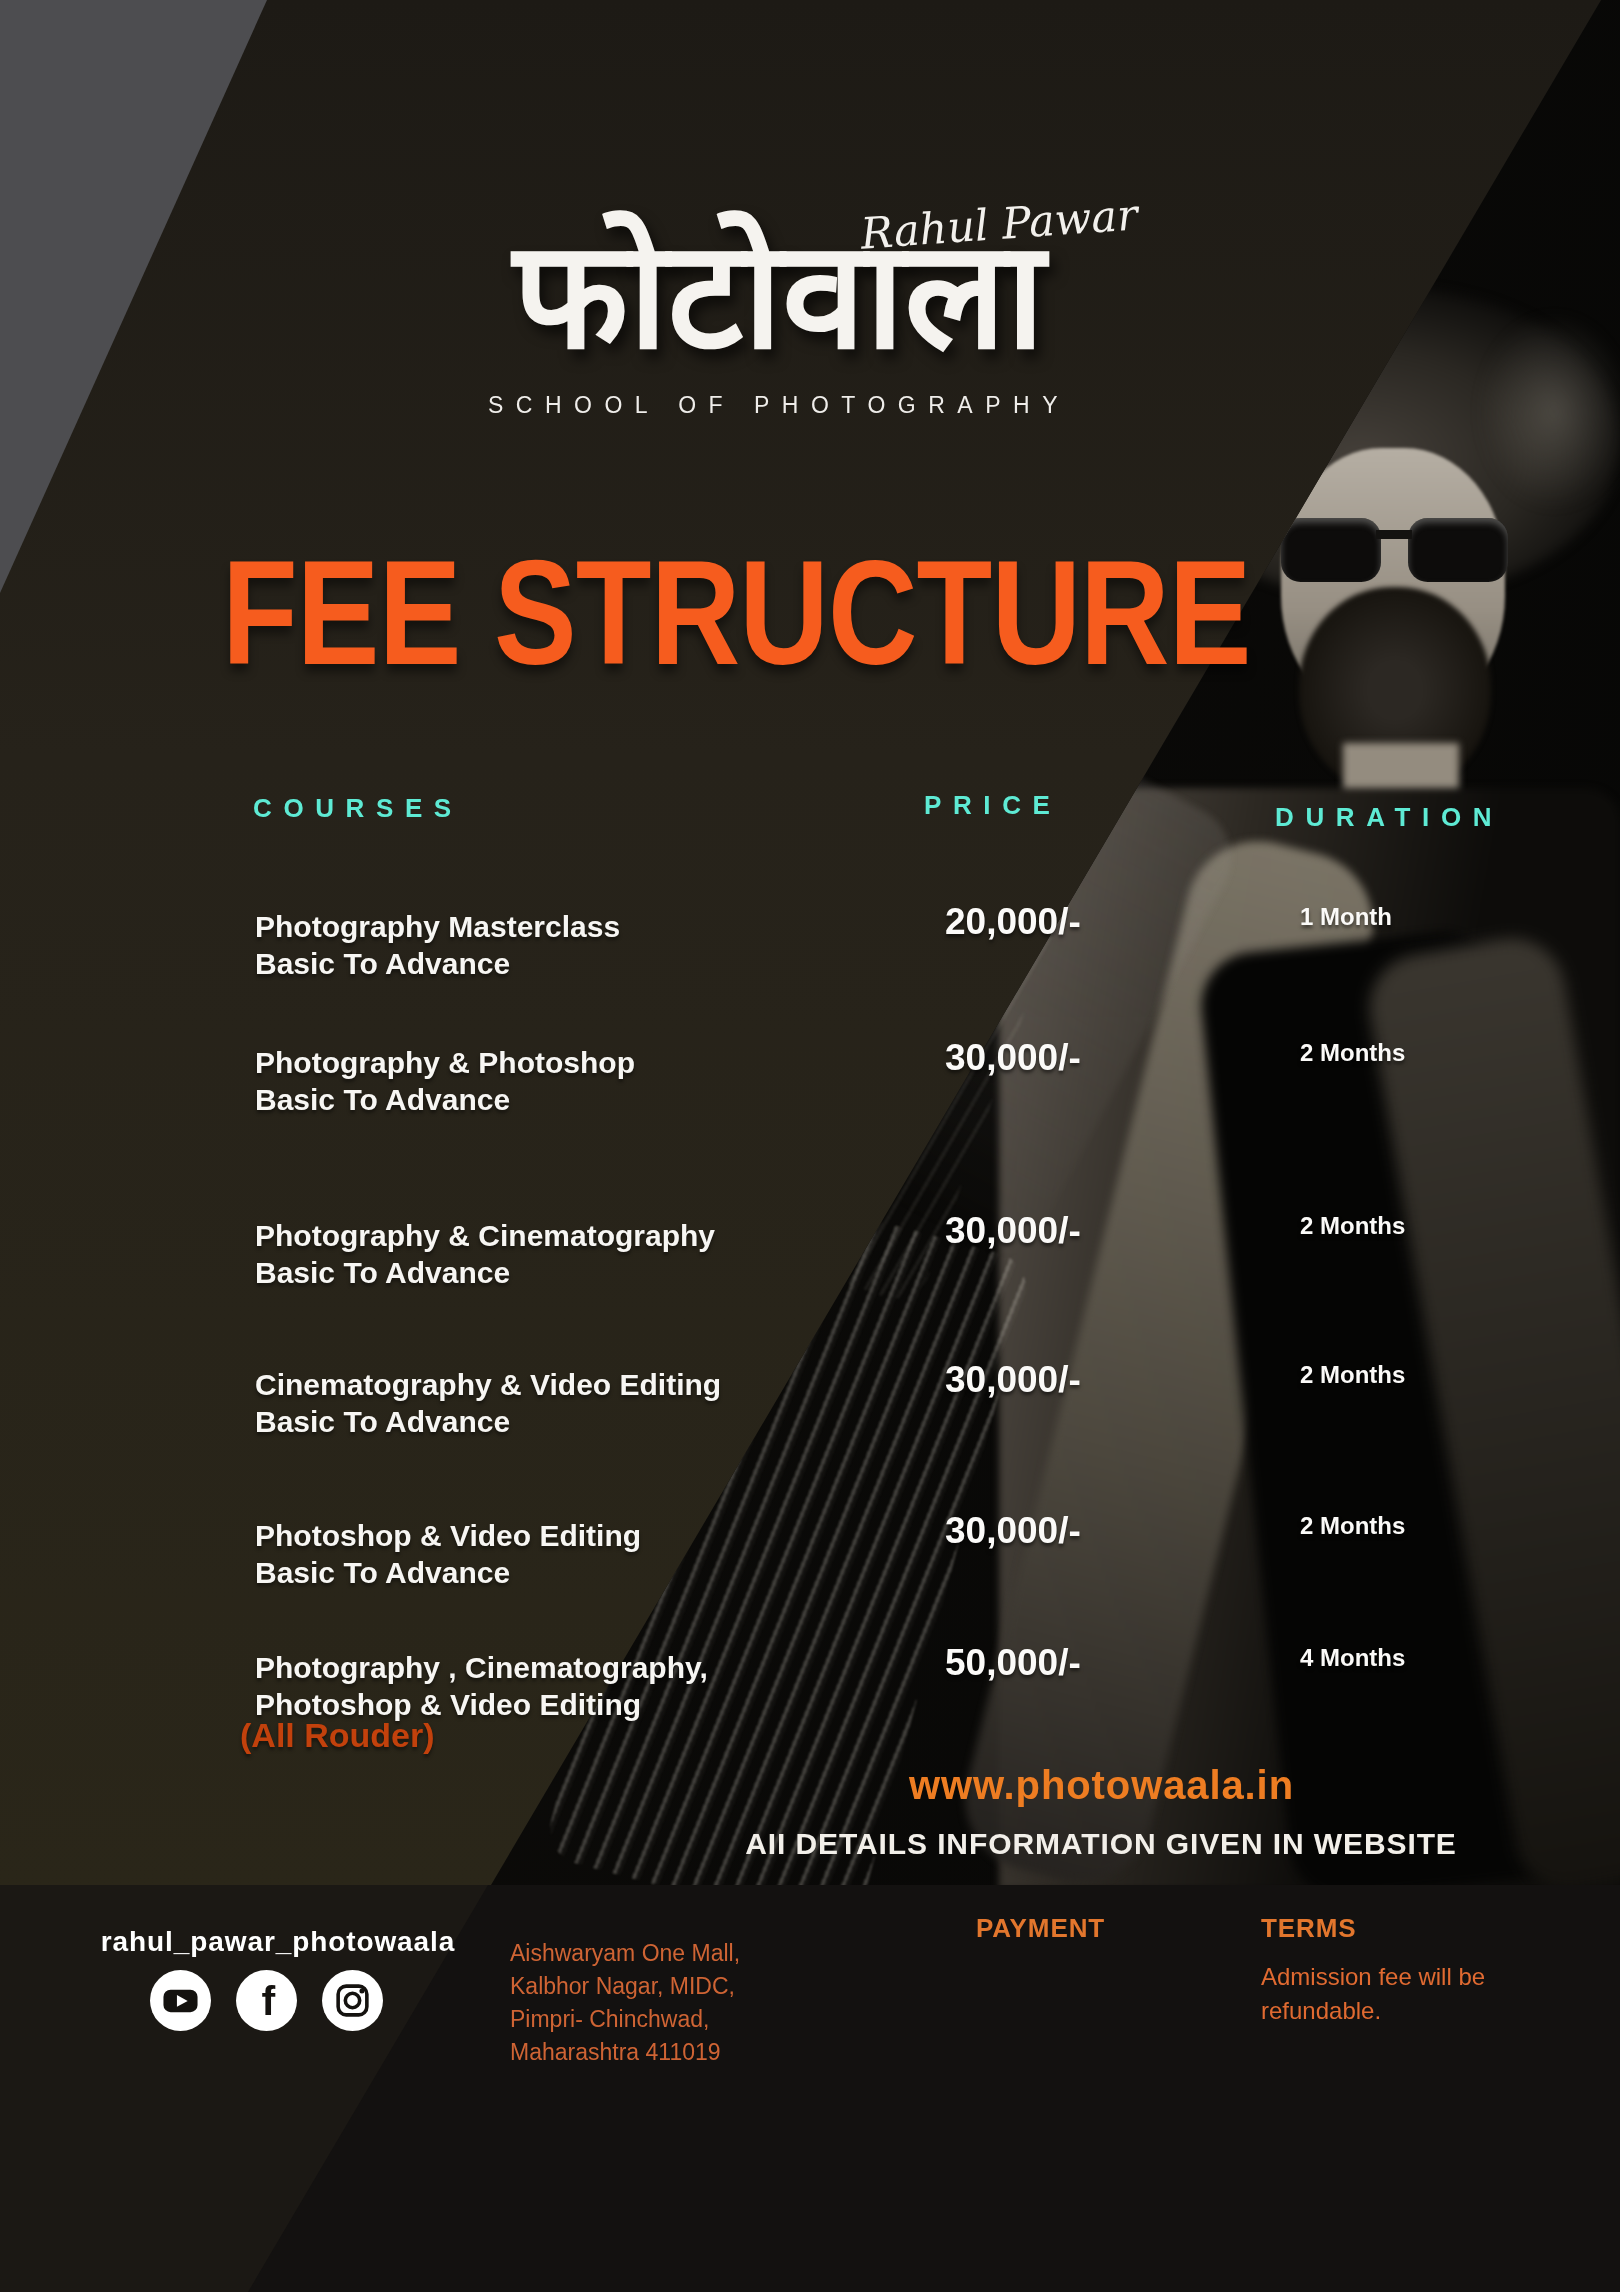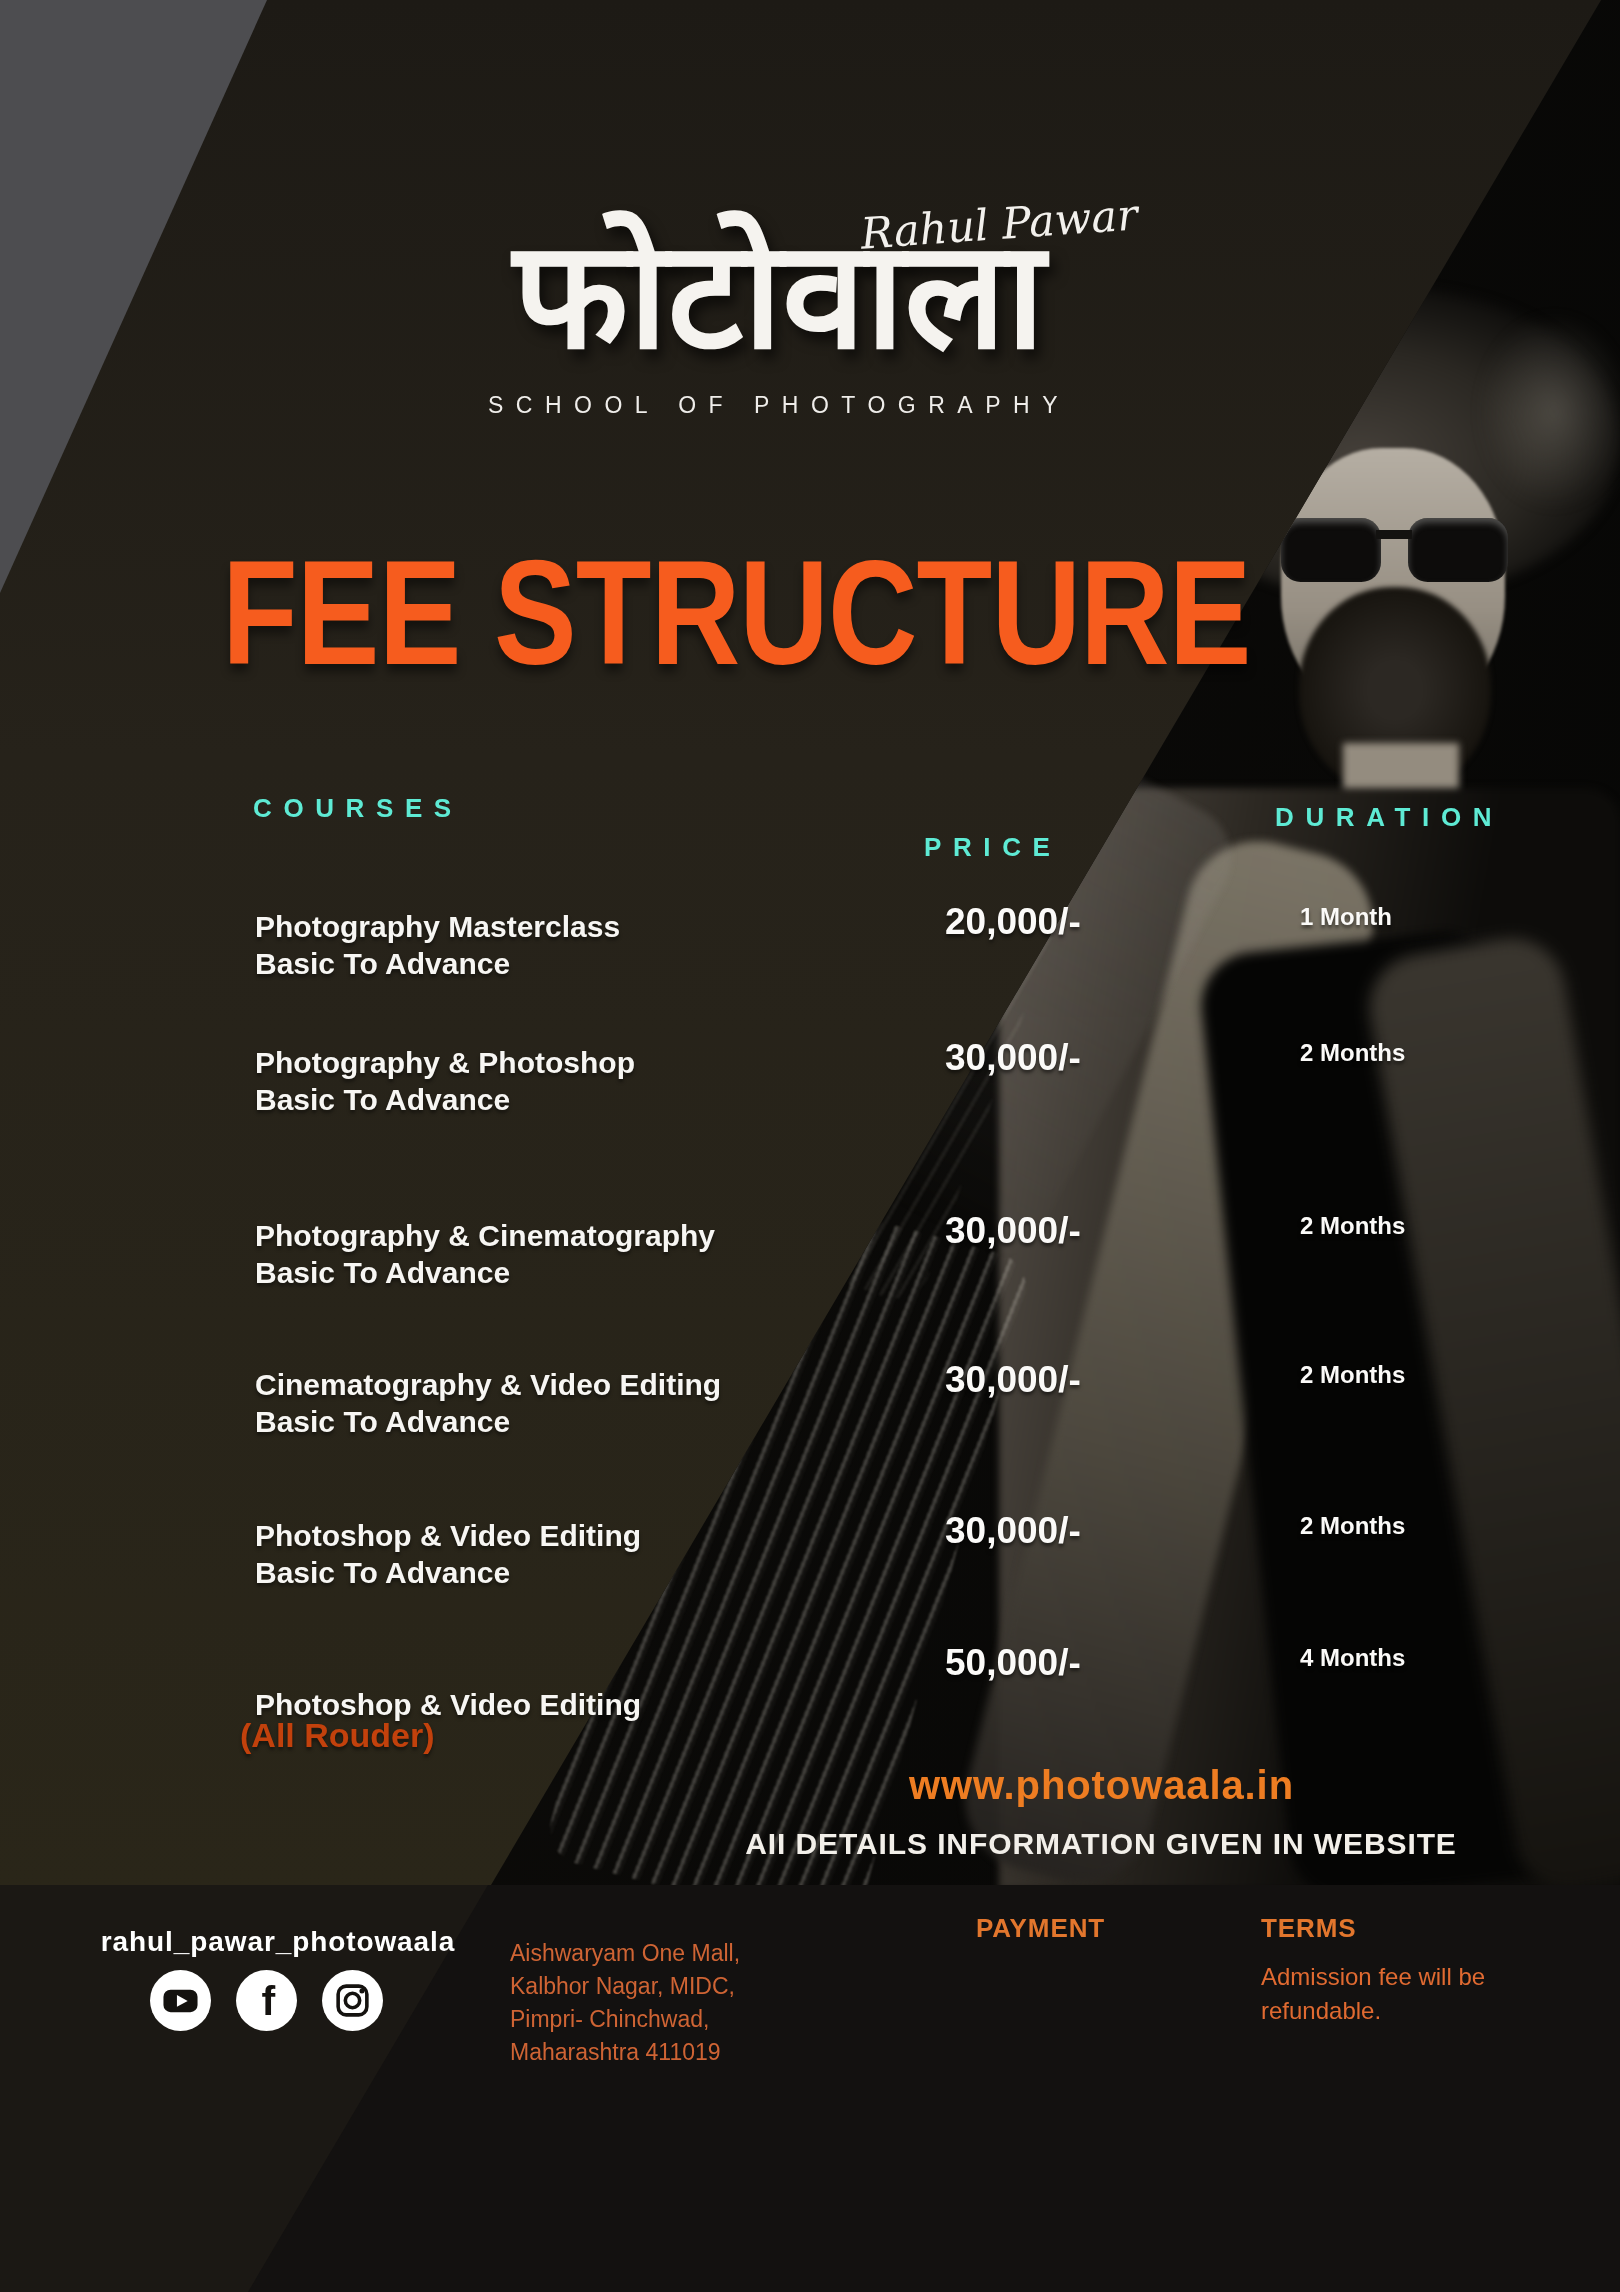--- a/index.html
+++ b/index.html
@@ -114,21 +114,21 @@
   <div id="panel"></div>
   <div id="corner"></div>
 
   <div class="abs signature">Rahul Pawar</div>
   <div class="abs logo-dev">फोटोवाला</div>
   <div class="abs tagline">SCHOOL OF PHOTOGRAPHY</div>
 
   <div class="abs fee-heading">FEE STRUCTURE</div>
 
   <div class="abs th" style="left:253px;top:793px;">COURSES</div>
-  <div class="abs th" style="left:924px;top:790px;margin-top:42px;">PRICE</div>
+  <div class="abs th" style="left:924px;top:790px;">PRICE</div>
   <div class="abs th" style="left:1275px;top:802px;">DURATION</div>
 
   <div class="abs row" style="top:896px;left:0;width:1620px;">
     <div class="course"><span>Photography Masterclass</span><br><span>Basic To Advance</span></div>
     <div class="price">20,000/-</div>
     <div class="duration">1 Month</div>
   </div>
   <div class="abs row" style="top:1032px;left:0;width:1620px;">
     <div class="course"><span>Photography &amp; Photoshop</span><br><span>Basic To Advance</span></div>
     <div class="price">30,000/-</div>
@@ -143,21 +143,21 @@
     <div class="course"><span>Cinematography &amp; Video Editing</span><br><span>Basic To Advance</span></div>
     <div class="price">30,000/-</div>
     <div class="duration">2 Months</div>
   </div>
   <div class="abs row" style="top:1505px;left:0;width:1620px;">
     <div class="course"><span>Photoshop &amp; Video Editing</span><br><span>Basic To Advance</span></div>
     <div class="price">30,000/-</div>
     <div class="duration">2 Months</div>
   </div>
   <div class="abs row" style="top:1637px;left:0;width:1620px;">
-    <div class="course"><br><span>Photoshop &amp; Video Editing</span></div>
+    <div class="course"><span>Photography , Cinematography,</span><br><span>Photoshop &amp; Video Editing</span></div>
     <div class="price">50,000/-</div>
     <div class="duration">4 Months</div>
   </div>
   <div class="abs all-rounder">(All Rouder)</div>
 
   <div class="abs website">www.photowaala.in</div>
   <div class="abs website-note">AII DETAILS  INFORMATION GIVEN IN WEBSITE</div>
 
   <div id="footer">
     <div class="shade"></div>

